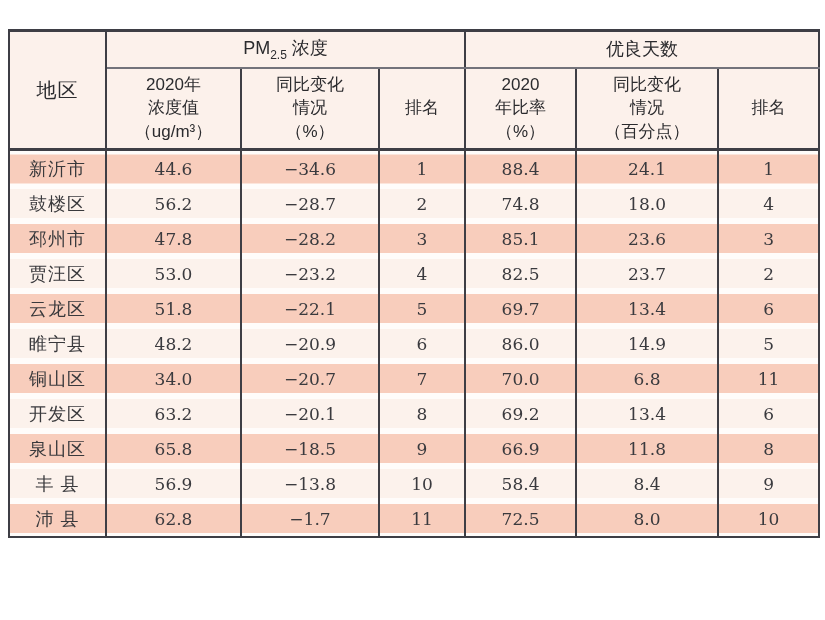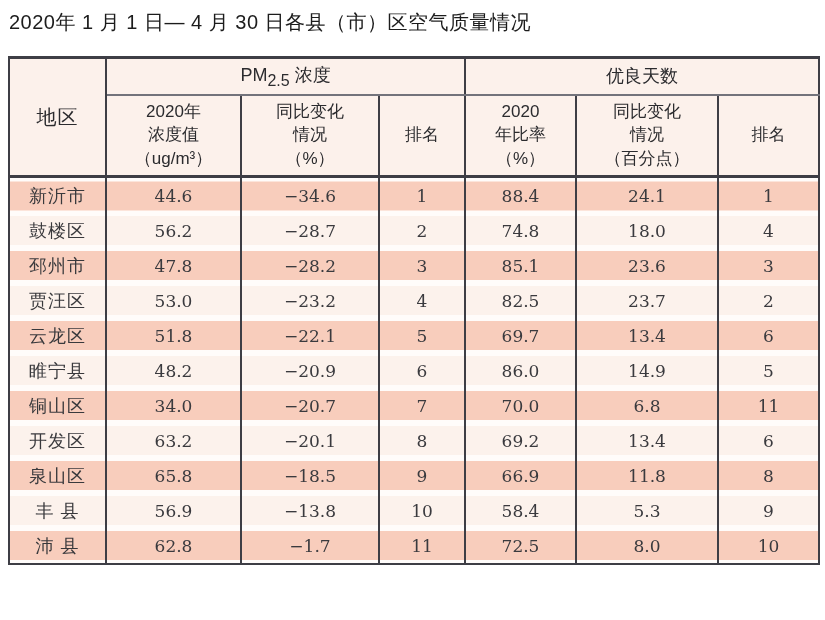--- a/index.html
+++ b/index.html
@@ -49,21 +49,21 @@
     background: var(--header_bg, #fcf1eb);
     font-size: 17px;
     color: #2b2b2e;
   }
   tr.group-row { height: 37px; }
   tr.group-row th.group {
     border-bottom: 2px solid var(--line_mid, #73737b);
     font-size: 18px;
   }
   tr.group-row th.group sub {
-    font-size: 16px;
+    font-size: 12px;
   }
   tr.sub-row { height: 82px; }
   tr.sub-row th {
     white-space: pre-line;
     line-height: 1.4;
     border-bottom: 3px solid var(--line_dark, #3e3e45);
   }
   th.region-head {
     font-size: 20px;
     letter-spacing: 1px;
@@ -97,21 +97,20 @@
     font-size: 18px;
     letter-spacing: 1.5px;
     color: #212124;
   }
 </style>
 </head>
 <body>
 
 <div class="page">
 
-  <h1 class="title">2020年 1 月 1 日— 4 月 30 日各县（市）区空气质量情况</h1>
 
   <table class="aq">
     <colgroup>
       <col style="width:97px">
         <col style="width:135px">
         <col style="width:138px">
         <col style="width:86px">
       <col style="width:111px">
         <col style="width:142px">
         <col style="width:101px">
@@ -220,21 +219,21 @@
         <td class="num">66.9</td>
         <td class="num">11.8</td>
         <td class="num">8</td>
       </tr>
       <tr>
         <td class="region">丰 县</td>
         <td class="num">56.9</td>
         <td class="num">−13.8</td>
         <td class="num">10</td>
         <td class="num">58.4</td>
-        <td class="num">5.3</td>
+        <td class="num">8.4</td>
         <td class="num">9</td>
       </tr>
       <tr>
         <td class="region">沛 县</td>
         <td class="num">62.8</td>
         <td class="num">−1.7</td>
         <td class="num">11</td>
         <td class="num">72.5</td>
         <td class="num">8.0</td>
         <td class="num">10</td>

